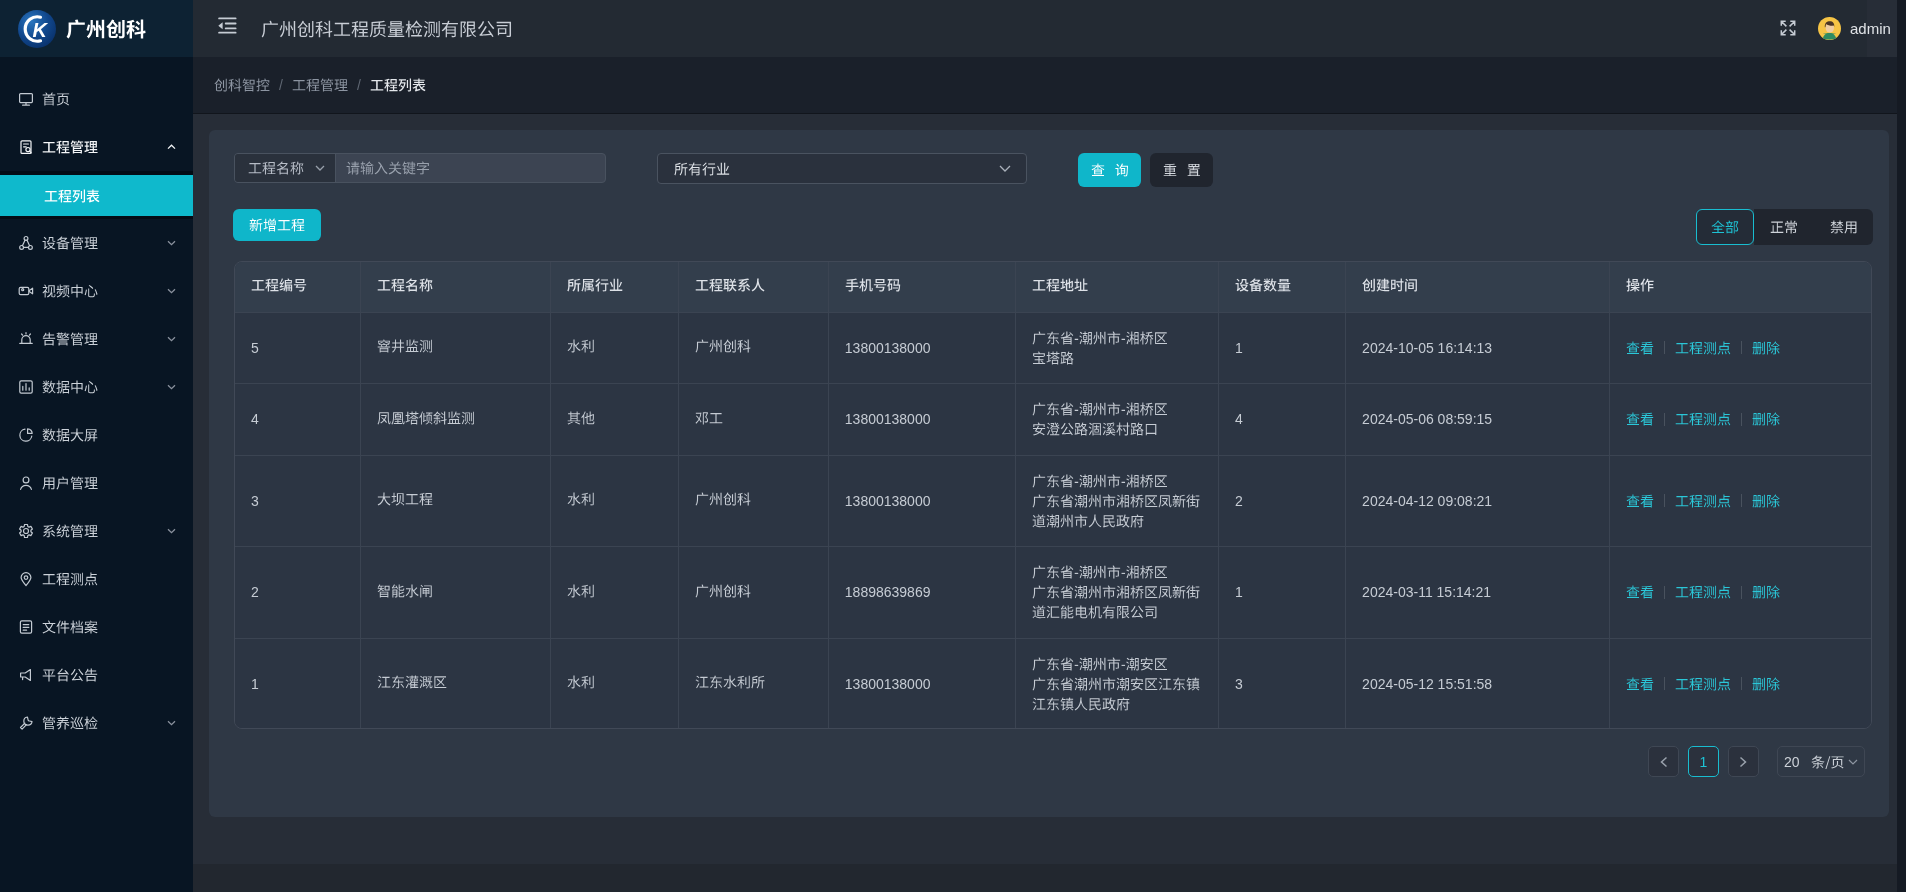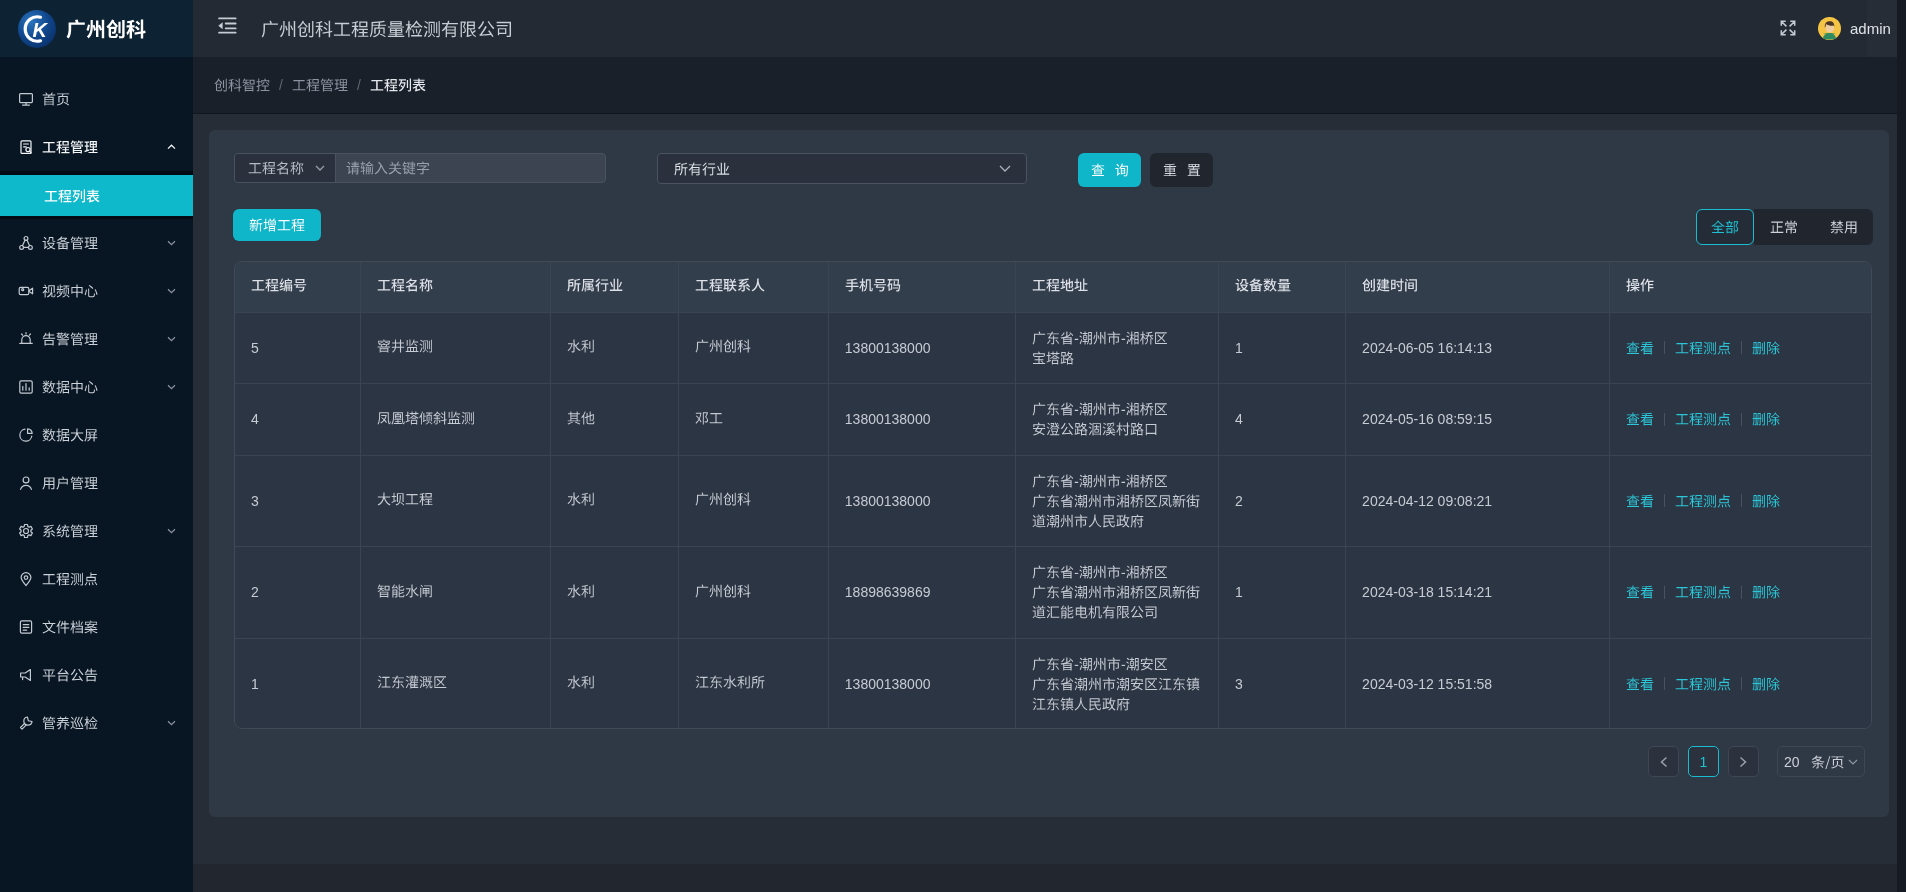--- a/index.html
+++ b/index.html
@@ -689,21 +689,21 @@
                 <div>
                   <svg class="t" width="42" height="14" viewBox="0 -88 300 100" fill="#c6ccd4">
                     <use href="#r5b9d"></use>
                     <use href="#r5854" x="100"></use>
                     <use href="#r8def" x="200"></use>
                   </svg>
                 </div>
               </div>
             </td>
             <td><span class="num">1</span></td>
-            <td><span class="num">2024-06-05 16:14:13</span></td>
+            <td><span class="num">2024-10-05 16:14:13</span></td>
             <td>
               <div class="lnk">
                 <svg class="t" width="28" height="14" viewBox="0 -88 200 100" fill="#2bc7d8">
                   <use href="#r67e5"></use>
                   <use href="#r770b" x="100"></use>
                 </svg>
                 <span class="dv"></span>
                 <svg class="t" width="56" height="14" viewBox="0 -88 400 100" fill="#2bc7d8">
                   <use href="#r5de5"></use>
                   <use href="#r7a0b" x="100"></use>
@@ -764,21 +764,21 @@
                     <use href="#r6db8" x="400"></use>
                     <use href="#r6eaa" x="500"></use>
                     <use href="#r6751" x="600"></use>
                     <use href="#r8def" x="700"></use>
                     <use href="#r53e3" x="800"></use>
                   </svg>
                 </div>
               </div>
             </td>
             <td><span class="num">4</span></td>
-            <td><span class="num">2024-05-16 08:59:15</span></td>
+            <td><span class="num">2024-05-06 08:59:15</span></td>
             <td>
               <div class="lnk">
                 <svg class="t" width="28" height="14" viewBox="0 -88 200 100" fill="#2bc7d8">
                   <use href="#r67e5"></use>
                   <use href="#r770b" x="100"></use>
                 </svg>
                 <span class="dv"></span>
                 <svg class="t" width="56" height="14" viewBox="0 -88 400 100" fill="#2bc7d8">
                   <use href="#r5de5"></use>
                   <use href="#r7a0b" x="100"></use>
@@ -943,21 +943,21 @@
                     <use href="#r673a" x="400"></use>
                     <use href="#r6709" x="500"></use>
                     <use href="#r9650" x="600"></use>
                     <use href="#r516c" x="700"></use>
                     <use href="#r53f8" x="800"></use>
                   </svg>
                 </div>
               </div>
             </td>
             <td><span class="num">1</span></td>
-            <td><span class="num">2024-03-18 15:14:21</span></td>
+            <td><span class="num">2024-03-11 15:14:21</span></td>
             <td>
               <div class="lnk">
                 <svg class="t" width="28" height="14" viewBox="0 -88 200 100" fill="#2bc7d8">
                   <use href="#r67e5"></use>
                   <use href="#r770b" x="100"></use>
                 </svg>
                 <span class="dv"></span>
                 <svg class="t" width="56" height="14" viewBox="0 -88 400 100" fill="#2bc7d8">
                   <use href="#r5de5"></use>
                   <use href="#r7a0b" x="100"></use>
@@ -1033,21 +1033,21 @@
                     <use href="#r9547" x="200"></use>
                     <use href="#r4eba" x="300"></use>
                     <use href="#r6c11" x="400"></use>
                     <use href="#r653f" x="500"></use>
                     <use href="#r5e9c" x="600"></use>
                   </svg>
                 </div>
               </div>
             </td>
             <td><span class="num">3</span></td>
-            <td><span class="num">2024-03-12 15:51:58</span></td>
+            <td><span class="num">2024-05-12 15:51:58</span></td>
             <td>
               <div class="lnk">
                 <svg class="t" width="28" height="14" viewBox="0 -88 200 100" fill="#2bc7d8">
                   <use href="#r67e5"></use>
                   <use href="#r770b" x="100"></use>
                 </svg>
                 <span class="dv"></span>
                 <svg class="t" width="56" height="14" viewBox="0 -88 400 100" fill="#2bc7d8">
                   <use href="#r5de5"></use>
                   <use href="#r7a0b" x="100"></use>

